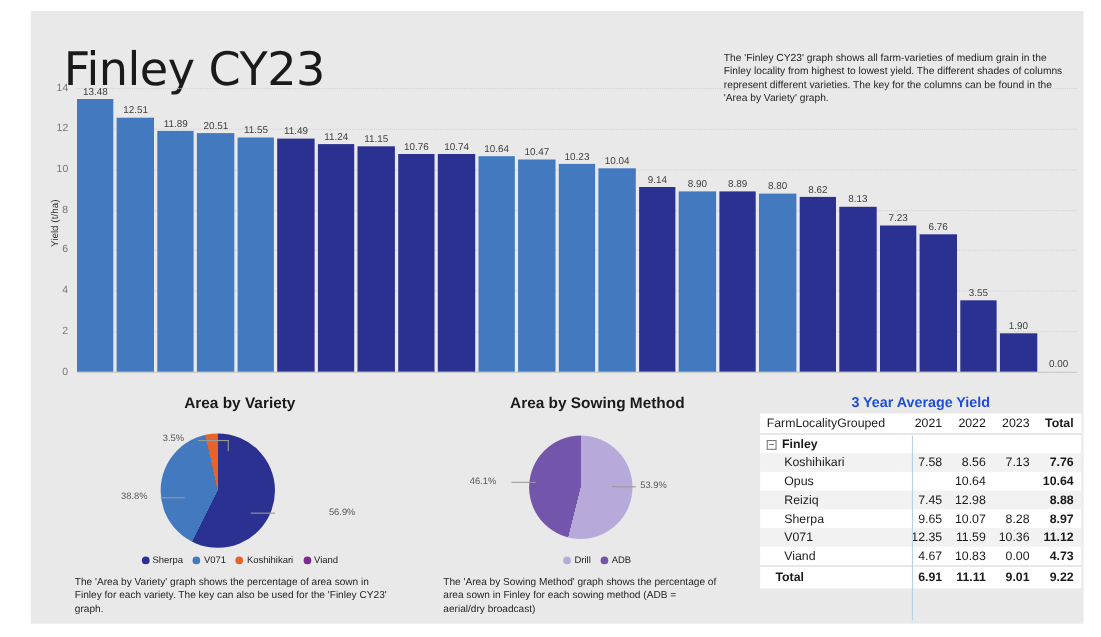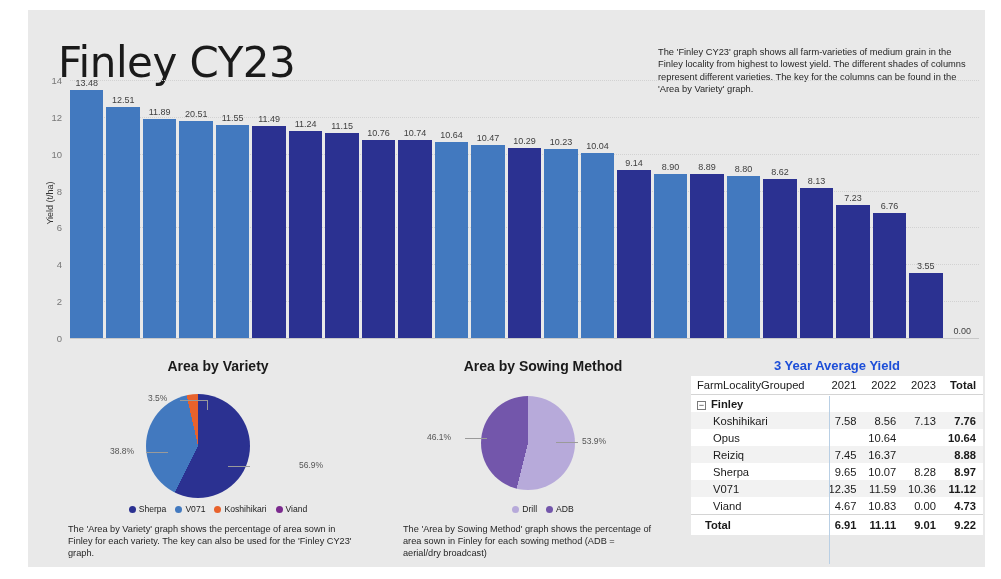--- a/index.html
+++ b/index.html
@@ -223,24 +223,20 @@
           </div>
           <div class="bar-col">
             <div class="bar" style="height: 196.08px; background: rgb(66, 121, 191);"></div>
             <div class="bar-label" style="bottom: 198.08px;">10.64</div>
           </div>
           <div class="bar-col">
             <div class="bar" style="height: 192.947px; background: rgb(66, 121, 191);"></div>
             <div class="bar-label" style="bottom: 194.947px;">10.47</div>
           </div>
           <div class="bar-col">
-            <div class="bar" style="height: 189.63px; background: rgb(43, 49, 145);"></div>
-            <div class="bar-label" style="bottom: 191.63px;">10.29</div>
-          </div>
-          <div class="bar-col">
             <div class="bar" style="height: 188.524px; background: rgb(66, 121, 191);"></div>
             <div class="bar-label" style="bottom: 190.524px;">10.23</div>
           </div>
           <div class="bar-col">
             <div class="bar" style="height: 185.023px; background: rgb(66, 121, 191);"></div>
             <div class="bar-label" style="bottom: 187.023px;">10.04</div>
           </div>
           <div class="bar-col">
             <div class="bar" style="height: 168.437px; background: rgb(43, 49, 145);"></div>
             <div class="bar-label" style="bottom: 170.437px;">9.14</div>
@@ -269,20 +265,24 @@
             <div class="bar" style="height: 133.239px; background: rgb(43, 49, 145);"></div>
             <div class="bar-label" style="bottom: 135.239px;">7.23</div>
           </div>
           <div class="bar-col">
             <div class="bar" style="height: 124.577px; background: rgb(43, 49, 145);"></div>
             <div class="bar-label" style="bottom: 126.577px;">6.76</div>
           </div>
           <div class="bar-col">
             <div class="bar" style="height: 65.4214px; background: rgb(43, 49, 145);"></div>
             <div class="bar-label" style="bottom: 67.4214px;">3.55</div>
+          </div>
+          <div class="bar-col">
+            <div class="bar" style="height: 35.0143px; background: rgb(43, 49, 145);"></div>
+            <div class="bar-label" style="bottom: 37.0143px;">1.90</div>
           </div>
           <div class="bar-col">
             <div class="bar" style="height: 0px; background: rgb(43, 49, 145);"></div>
             <div class="bar-label" style="bottom: 2px;">0.00</div>
           </div>
         </div>
     </div>
     <div id="axis-line"></div>
   </div>
 
@@ -372,21 +372,21 @@
             <tr>
               <td class="name">Opus</td>
               <td></td>
               <td>10.64</td>
               <td></td>
               <td class="total">10.64</td>
             </tr>
             <tr class="alt">
               <td class="name">Reiziq</td>
               <td>7.45</td>
-              <td>16.37</td>
+              <td>12.98</td>
               <td></td>
               <td class="total">8.88</td>
             </tr>
             <tr>
               <td class="name">Sherpa</td>
               <td>9.65</td>
               <td>10.07</td>
               <td>8.28</td>
               <td class="total">8.97</td>
             </tr>

